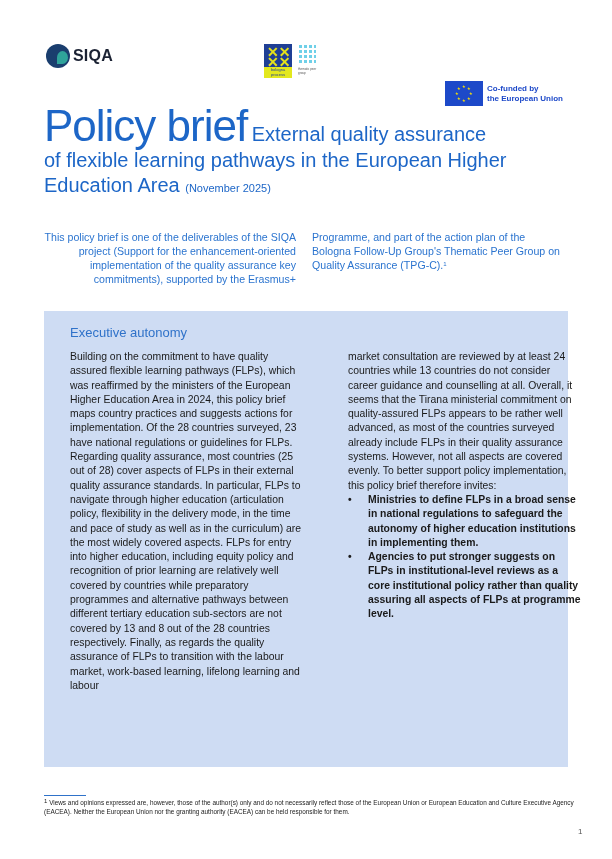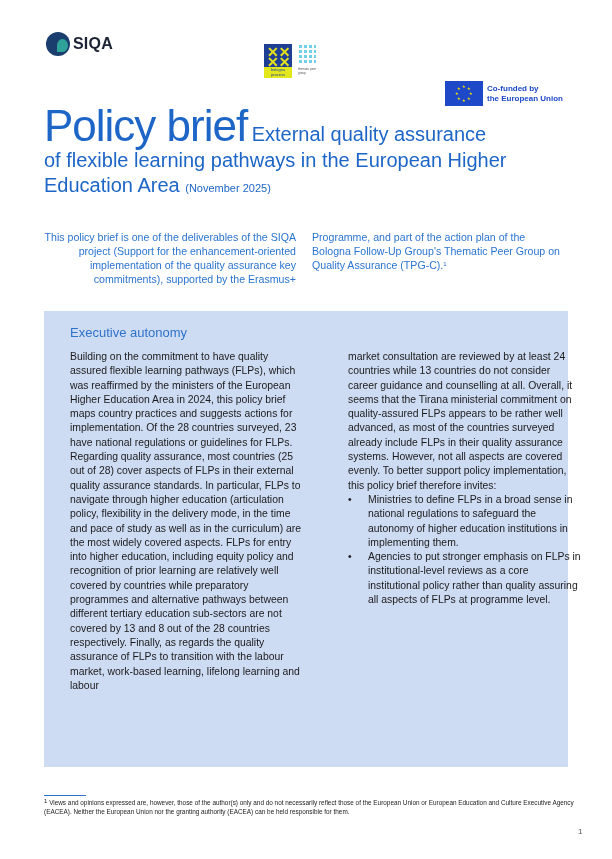--- a/index.html
+++ b/index.html
@@ -1,20 +1,20 @@
 <!DOCTYPE html>
 <html><head>
 <meta charset="utf-8">
 <style>
   html, body { margin:0; padding:0; }
   body { width:612px; height:859px; background:#ffffff; position:relative; overflow:hidden;
          font-family:"Liberation Sans", sans-serif; color:#222; }
   .abs { position:absolute; }
   
-  #siqa-logo { left:46px; top:32px; display:flex; align-items:center; gap:3px; }
+  #siqa-logo { left:46px; top:44px; display:flex; align-items:center; gap:3px; }
   #siqa-mark { width:24px; height:24px; border-radius:50%; background:#1a3e6e; position:relative; }
   #siqa-mark::after { content:""; position:absolute; left:11px; top:7px; width:11px; height:13px; border-radius:50% 50% 50% 0; background:#2fa39a; }
   #siqa-text { font-weight:bold; font-size:16px; color:#1b2233; letter-spacing:0.2px; }
   #bologna-logo { left:264px; top:44px; display:flex; gap:6px; }
   #bologna-badge { width:28px; height:34px; background:#1f3f95; position:relative; overflow:hidden; }
   #bologna-badge .cross { position:absolute; left:3px; top:3px; width:22px; height:20px; color:#e6e21a; font-size:14px; line-height:10px; font-weight:bold; }
   #bologna-badge .band { position:absolute; left:0; bottom:0; width:100%; height:11px; background:#e3e81e; }
   #bologna-badge .band span { display:block; font-size:4px; color:#1f3f95; text-align:center; line-height:5px; }
   #bologna-secondary { width:22px; height:34px; position:relative; }
   #bologna-secondary .dots { width:18px; height:20px; background:radial-gradient(circle,#6fd0e8 40%,transparent 41%) 0 0/5px 5px; }
@@ -37,21 +37,21 @@
   #intro-left { left:44px;text-align:right; }
   #intro-right { left:312px; }
   sup { font-size:6px; vertical-align:top; position:relative; top:-1px; }
 
   
   #summary-box { left:44px; top:311px; width:524px; height:456px; background:#cedcf3; }
   #summary-heading { left:70px; top:325px; font-size:13px; color:#2f72c9; }
   .col { top:350px; width:232px; font-size:10.4px; line-height:14.3px; color:#1a1a1a; }
   #col-left { left:70px; }
   #col-right { left:316px; width:234px;margin-left:32px; }
-  ul { margin:0; padding:0; list-style:none; }
+  ul { margin:0; padding:0; list-style:none;font-weight:bold; }
   li { position:relative; padding-left:20px; }
   li::before { content:"•"; position:absolute; left:0; }
 
   
   #fn-rule { left:44px; top:795px; width:42px; height:1px; background:#2f72c9; }
   #footnote { left:44px; top:798px; width:530px; font-size:6.4px; line-height:9px; color:#222; }
   #page-number { left:578px; top:827px; font-size:8px; color:#555; }
 </style>
 </head>
 <body>
@@ -104,20 +104,20 @@
 
 <div id="summary-box" class="abs"></div>
 <div id="summary-heading" class="abs">Executive autonomy</div>
 
 <div id="col-left" class="abs col">Building on the commitment to have quality assured flexible learning pathways (FLPs), which was reaffirmed by the ministers of the European Higher Education Area in 2024, this policy brief maps country practices and suggests actions for implementation. Of the 28 countries surveyed, 23 have national regulations or guidelines for FLPs. Regarding quality assurance, most countries (25 out of 28) cover aspects of FLPs in their external quality assurance standards. In particular, FLPs to navigate through higher education (articulation policy, flexibility in the delivery mode, in the time and pace of study as well as in the curriculum) are the most widely covered aspects. FLPs for entry into higher education, including equity policy and recognition of prior learning are relatively well covered by countries while preparatory programmes and alternative pathways between different tertiary education sub-sectors are not covered by 13 and 8 out of the 28 countries respectively. Finally, as regards the quality assurance of FLPs to transition with the labour market, work-based learning, lifelong learning and labour</div>
 
 <div id="col-right" class="abs col">
   <div>market consultation are reviewed by at least 24 countries while 13 countries do not consider career guidance and counselling at all. Overall, it seems that the Tirana ministerial commitment on quality-assured FLPs appears to be rather well advanced, as most of the countries surveyed already include FLPs in their quality assurance systems. However, not all aspects are covered evenly. To better support policy implementation, this policy brief therefore invites:</div>
   <ul>
     <li>Ministries to define FLPs in a broad sense in national regulations to safeguard the autonomy of higher education institutions in implementing them.</li>
-    <li>Agencies to put stronger emphasis on FLPs in institutional-level reviews as a core institutional policy rather than quality assuring all aspects of FLPs at programme level.</li>
+    <li>Agencies to put stronger suggests on FLPs in institutional-level reviews as a core institutional policy rather than quality assuring all aspects of FLPs at programme level.</li>
   </ul>
 </div>
 
 <div id="fn-rule" class="abs"></div>
 <div id="footnote" class="abs"><sup>1</sup> <span>Views and opinions expressed are, however, those of the author(s) only and do not necessarily reflect those of the European Union or European Education and Culture Executive Agency (EACEA). Neither the European Union nor the granting authority (EACEA) can be held responsible for them.</span></div>
 
 <div id="page-number" class="abs">1</div>
 
 </body></html>

